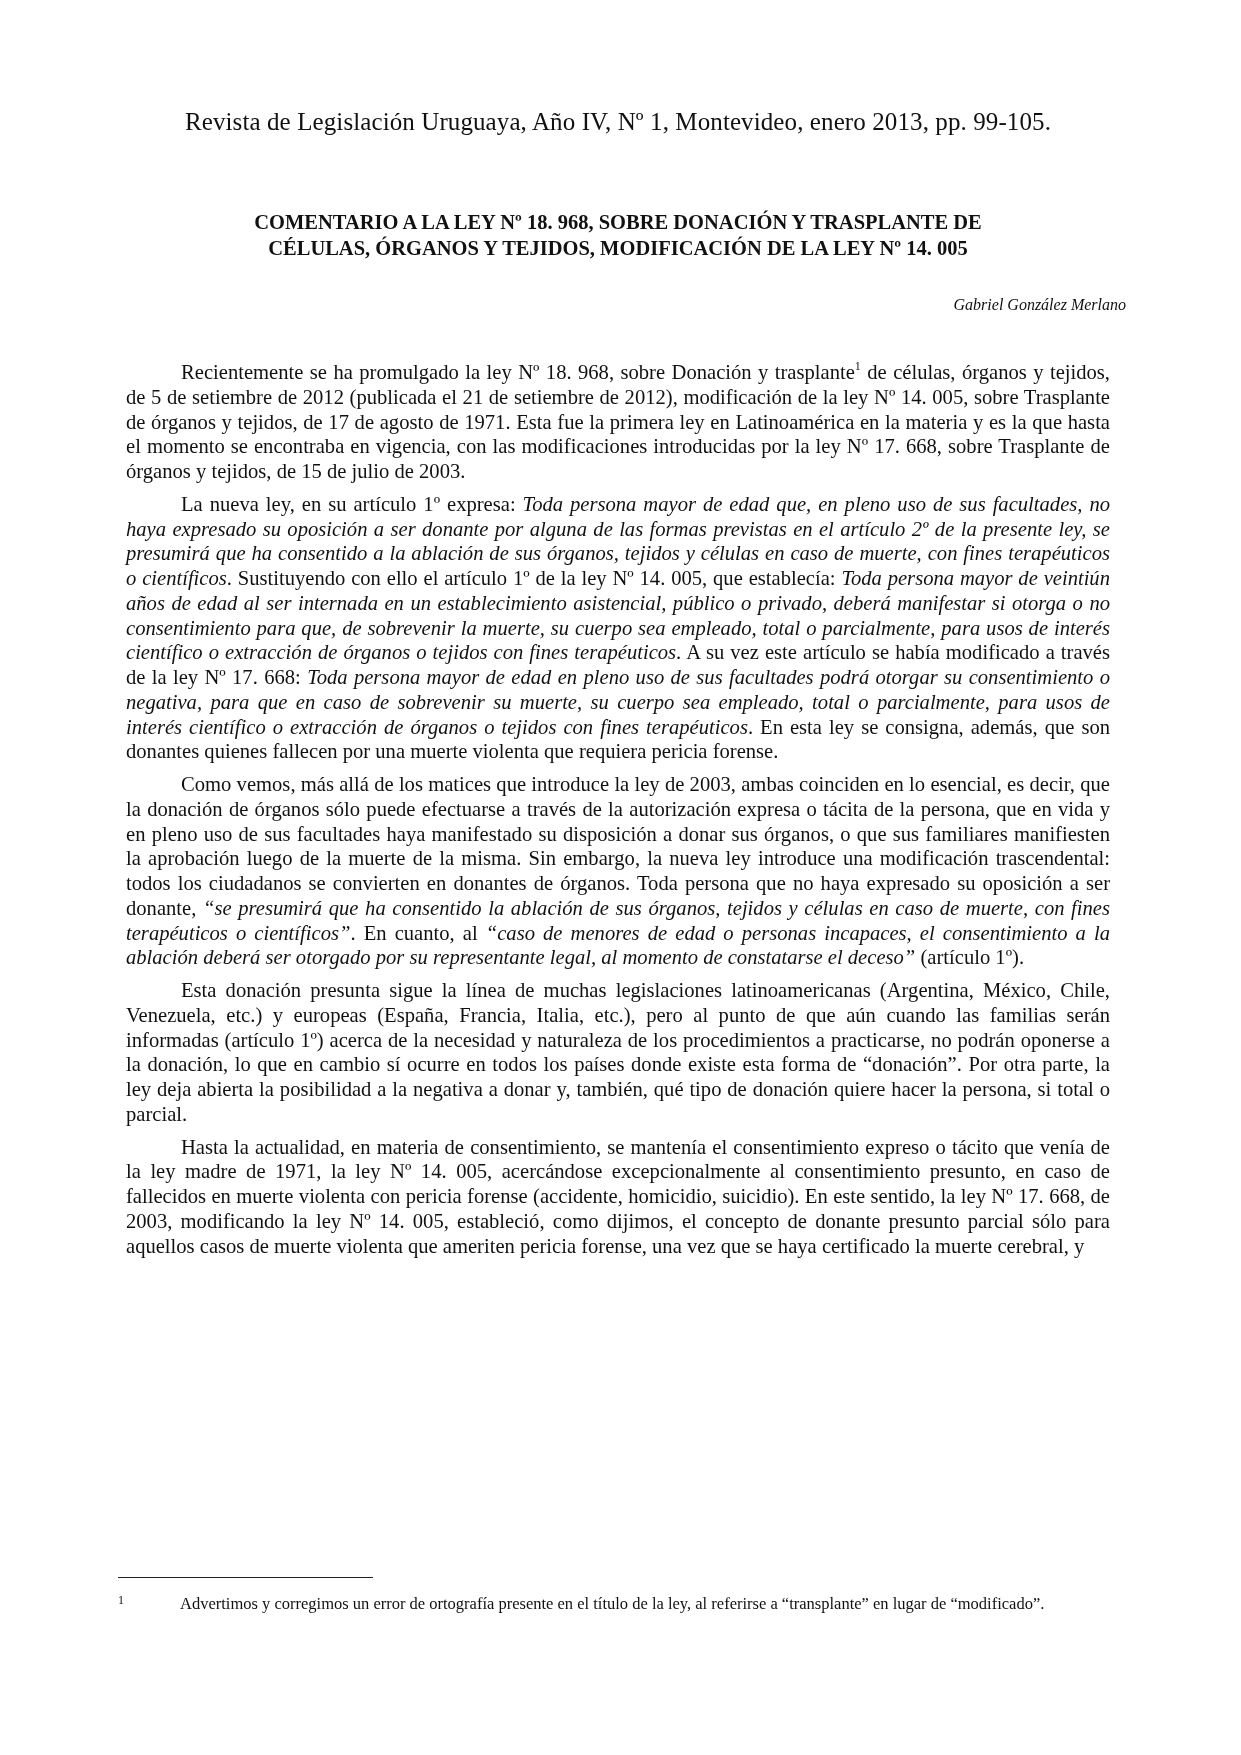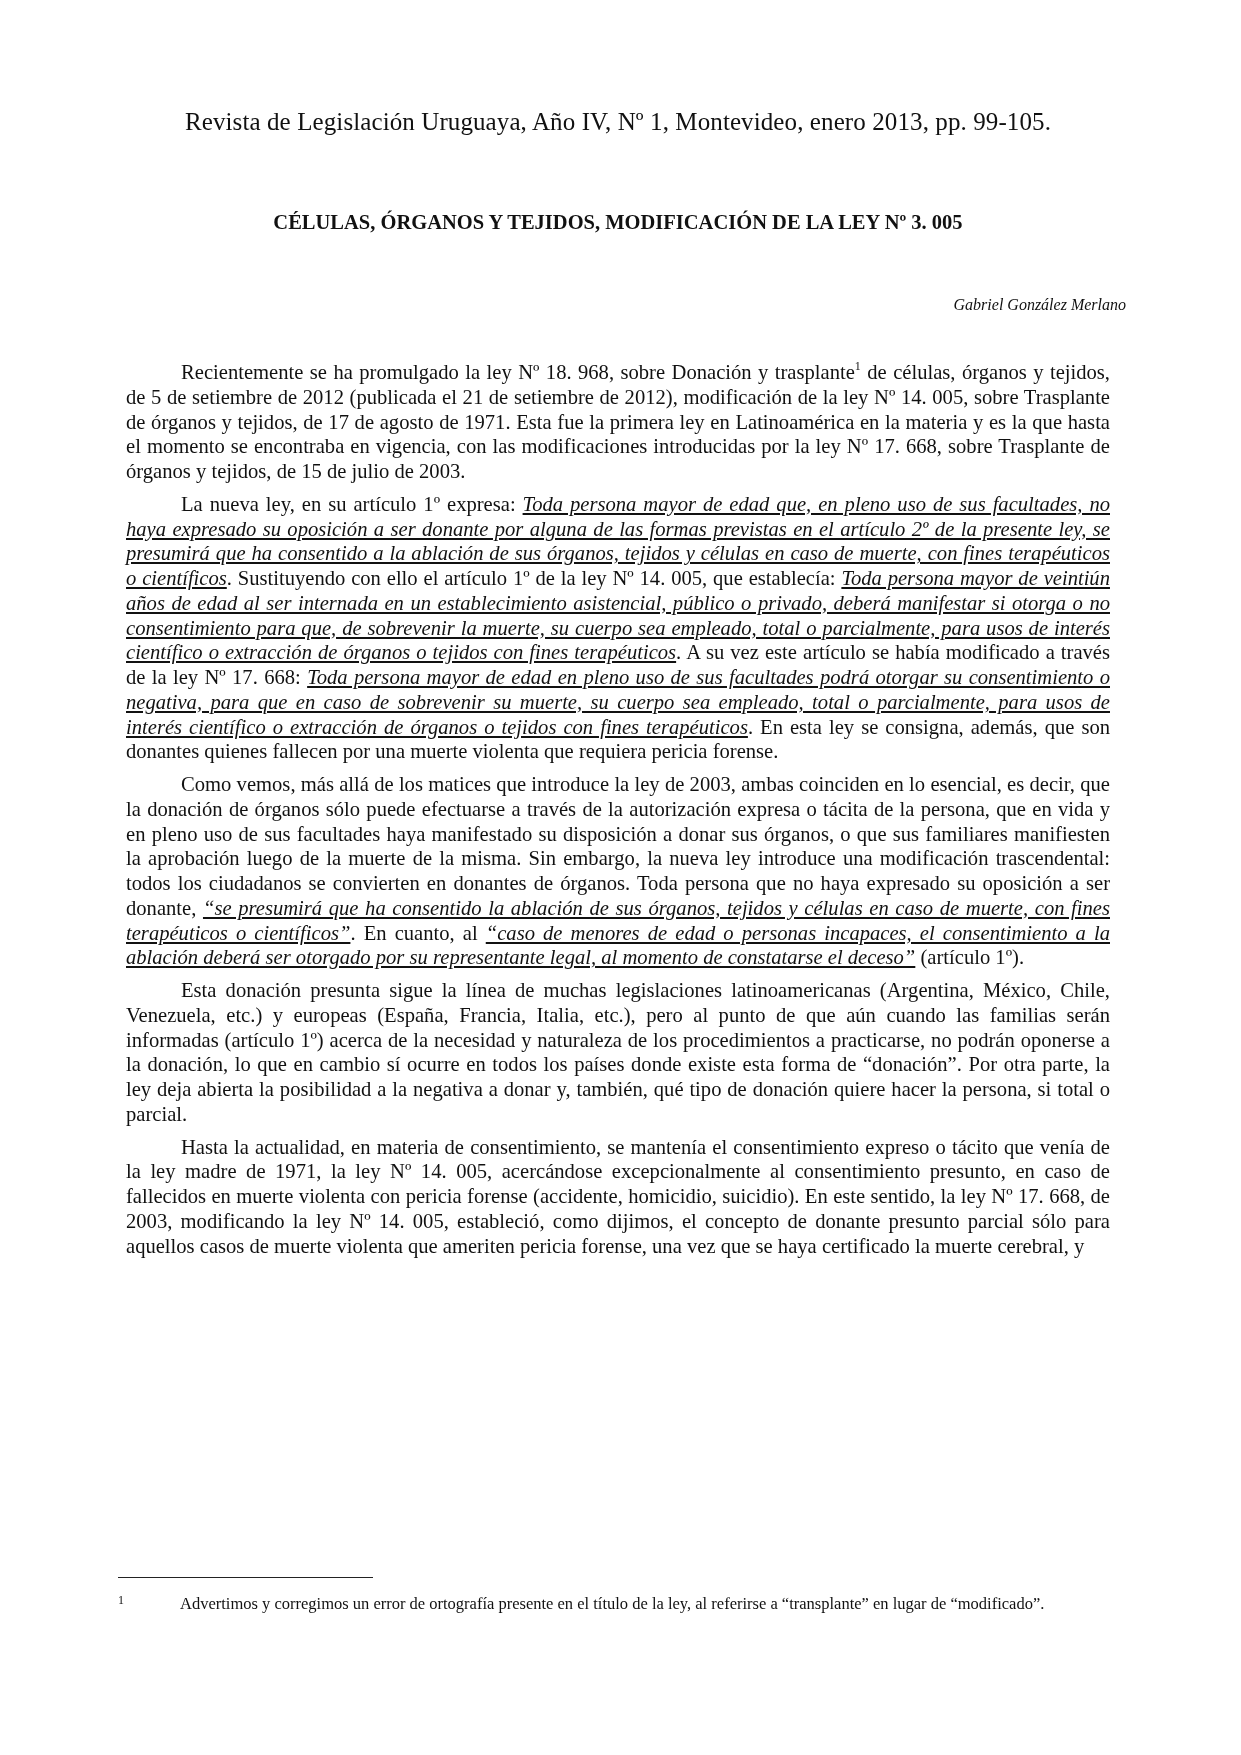--- a/index.html
+++ b/index.html
@@ -18,40 +18,41 @@
   }
   .author {
     position: absolute; top: 296px; right: -8px;
     font-style: italic; font-size: 16px; white-space: nowrap;
   }
   .body {
     position: absolute; top: 352px; left: 0; width: 1000px;
     font-size: 20.6px; line-height: 24.75px; text-align: justify;
   }
   .body p { margin: 8px; text-indent: 55px; }
-  .body p i { font-style: italic; text-decoration: underline; }
+  .body p i { font-style: italic; }
   sup { font-size: 12px; line-height: 0; vertical-align: 9px; }
   .fn-rule {
     position: absolute; top: 1577px; left: 0; width: 255px; height: 1px; background: #222;
   }
   .footnote {
     position: absolute; top: 1594px; left: 0; width: 1000px;
     font-size: 16.5px; line-height: 20px; text-align: justify;
   }
   .footnote .fn-num { position: absolute; left: 0; top: -4px; font-size: 12px; }
   .footnote p { margin: 0; text-indent: 62px; }
 </style>
 </head>
 <body>
 
 <div class="page">
   <div class="journal">Revista de Legislación Uruguaya, Año IV, Nº 1, Montevideo, enero 2013, pp. 99-105.</div>
 
   <div class="title">
-    <div>CÉLULAS, ÓRGANOS Y TEJIDOS, MODIFICACIÓN DE LA LEY Nº 3. 005</div>
+    <div>COMENTARIO A LA  LEY Nº 18. 968, SOBRE DONACIÓN Y TRASPLANTE DE</div>
+    <div>CÉLULAS, ÓRGANOS Y TEJIDOS, MODIFICACIÓN DE LA LEY Nº 14. 005</div>
   </div>
 
   <div class="author">Gabriel González Merlano</div>
 
   <div class="body">
     <p><span>Recientemente se ha promulgado la ley Nº 18. 968, sobre Donación y trasplante</span><sup>1</sup><span> de células, órganos y tejidos, de 5 de setiembre de 2012 (publicada el 21 de setiembre de 2012), modificación de la ley Nº 14. 005, sobre Trasplante de órganos y tejidos, de 17 de agosto de 1971. Esta fue la primera ley en Latinoamérica en la materia y es la que hasta el momento se encontraba en vigencia, con las modificaciones introducidas por la ley Nº 17. 668, sobre Trasplante de órganos y tejidos, de 15 de julio de 2003.</span></p>
     <p><span>La nueva ley, en su artículo 1º expresa: </span><i>Toda persona mayor de edad que, en pleno uso de sus facultades, no haya expresado su oposición a ser donante por alguna de las formas previstas en el artículo 2º de la presente ley, se presumirá que ha consentido a la ablación de sus órganos, tejidos y células en caso de muerte, con fines terapéuticos o científicos</i><span>. Sustituyendo con ello el artículo 1º de la ley Nº 14. 005, que establecía: </span><i>Toda persona mayor de veintiún años de edad al ser internada en un establecimiento asistencial, público o privado, deberá manifestar si otorga o no consentimiento para que, de sobrevenir la muerte, su cuerpo sea empleado, total o parcialmente, para usos de interés científico o extracción de órganos o tejidos con fines terapéuticos</i><span>. A su vez este artículo se había modificado a través de la ley Nº 17. 668: </span><i>Toda persona mayor de edad en pleno uso de sus facultades podrá otorgar su consentimiento o negativa, para que en caso de sobrevenir su muerte, su cuerpo sea empleado, total o parcialmente, para usos de interés científico o extracción de órganos o tejidos con fines terapéuticos</i><span>. En esta ley se consigna, además, que son donantes quienes fallecen por una muerte violenta que requiera pericia forense.</span></p>
     <p><span>Como vemos, más allá de los matices que introduce la ley de 2003, ambas coinciden en lo esencial, es decir, que la donación de órganos sólo puede efectuarse a través de la autorización expresa o tácita de la persona, que en vida y en pleno uso de sus facultades haya manifestado su disposición a donar sus órganos, o que sus familiares manifiesten la aprobación luego de la muerte de la misma. Sin embargo, la nueva ley introduce una modificación trascendental: todos los ciudadanos se convierten en donantes de órganos. Toda persona que no haya expresado su oposición a ser donante, </span><i>“se presumirá que ha consentido la ablación de sus órganos, tejidos y células en caso de muerte, con fines terapéuticos o científicos”</i><span>. En cuanto, al </span><i>“caso de menores de edad o personas incapaces, el consentimiento a la ablación deberá ser otorgado por su representante legal, al momento de constatarse el deceso”</i><span> (artículo 1º).</span></p>
     <p><span>Esta donación presunta sigue la línea de muchas legislaciones latinoamericanas (Argentina, México, Chile, Venezuela, etc.) y europeas (España, Francia, Italia, etc.), pero al punto de que aún cuando las familias serán informadas (artículo 1º) acerca de la necesidad y naturaleza de los procedimientos a practicarse, no podrán oponerse a la donación, lo que en cambio sí ocurre en todos los países donde existe esta forma de “donación”. Por otra parte, la ley deja abierta la posibilidad a la negativa a donar y, también, qué tipo de donación quiere hacer la persona, si total o parcial.</span></p>
     <p><span>Hasta la actualidad, en materia de consentimiento, se mantenía el consentimiento expreso o tácito que venía de la ley madre de 1971, la ley Nº 14. 005, acercándose excepcionalmente al consentimiento presunto, en caso de  fallecidos en muerte violenta con pericia forense (accidente, homicidio, suicidio). En este sentido, la ley Nº 17. 668, de 2003, modificando la ley Nº 14. 005, estableció, como dijimos, el concepto de donante presunto parcial sólo para aquellos casos de muerte violenta que ameriten pericia forense, una vez que se haya certificado la muerte cerebral, y</span></p>

